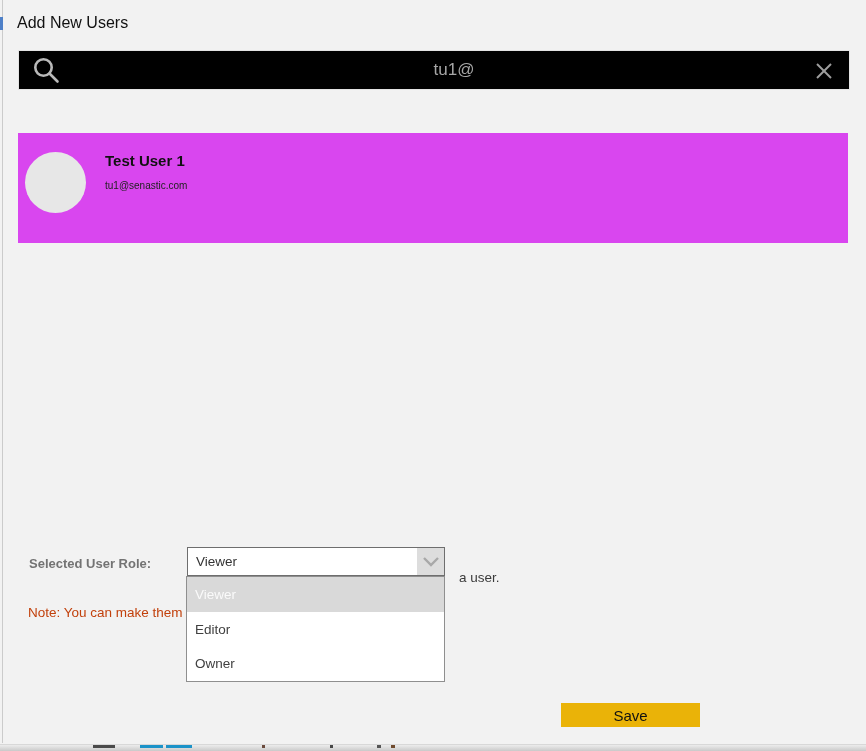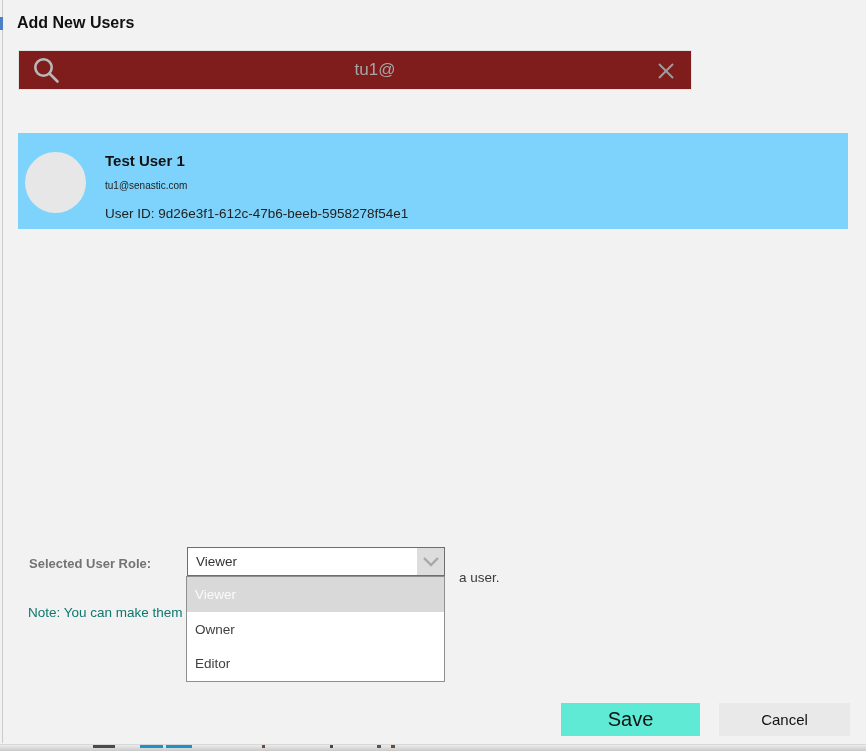--- a/index.html
+++ b/index.html
@@ -11,41 +11,41 @@
     overflow:hidden;
     color:#1a1a1a;
   }
   .stage { position:absolute; inset:0; width:866px; height:751px; background:#f2f2f2; }
 
   .left-edge-line { position:absolute; left:2px; top:0; width:1px; height:743px; background:#cbcbcb; }
   .blue-sliver { position:absolute; left:0; top:17px; width:3px; height:13px; background:#4e80c8; }
 
   .dialog-title {
     position:absolute; left:17px; top:14px;
-    font-size:16px; font-weight:bold; color:#111;
+    font-size:16px; font-weight:normal; color:#111;
   }
 
   
   .search-box {
-    position:absolute; left:18px; top:50px; width:674px; height:40px;
-    background:#7f1d1d; border:1px solid #e3e3e3;
+    position:absolute; left:18px; top:50px; width:832px; height:40px;
+    background:#000000; border:1px solid #e3e3e3;
     display:flex; align-items:center;padding-left:40px;
   }
   .search-icon { position:absolute; left:12px; top:5px; width:30px; height:30px; }
   .search-input {
     width:100%; height:100%; border:none; outline:none;
     text-align:center; font-size:17px; color:#a6a6a6;
     font-family:"Liberation Sans", sans-serif; background:transparent;
   }
   .clear-icon { position:absolute; right:16px; top:11px; width:18px; height:18px; cursor:pointer; }
 
   
   .user-card {
-    position:absolute; left:18px; top:133px; width:830px; height:96px;
-    background:#7dd3fc;
+    position:absolute; left:18px; top:133px; width:830px; height:110px;
+    background:#d946ef;
   }
   .avatar {
     position:absolute; left:7px; top:19px; width:61px; height:61px;
     border-radius:50%; background:#e7e7e7;
   }
   .user-name { position:absolute; left:87px; top:19px; font-size:15px; font-weight:bold; color:#111; }
   .user-email { position:absolute; left:87px; top:47px; font-size:10px; color:#222; }
   .user-id { position:absolute; left:87px; top:73px; font-size:13.5px; color:#222; }
 
   
@@ -58,39 +58,39 @@
     background:#fff; border:1px solid #6e6e6e;
     display:flex; align-items:center; cursor:pointer;
   }
   .combobox-value { padding-left:8px; font-size:13.5px; color:#333; flex:1; }
   .combobox-arrow-btn {
     width:27px; height:100%; background:#dddddd;
     display:flex; align-items:center; justify-content:center;
   }
 
   
-  .note-left { position:absolute; left:28px; top:605px; font-size:13.5px; color:#0f766e; }
+  .note-left { position:absolute; left:28px; top:605px; font-size:13.5px; color:#c2410c; }
   .note-right { position:absolute; left:459px; top:570px; font-size:13.5px; color:#3a3a3a; }
 
   
   .dropdown-popup {
     position:absolute; left:186px; top:576px; width:259px; height:106px;
     background:#ffffff; border:1px solid #8f8f8f; z-index:5;
     display:flex; flex-direction:column;
   }
   .dropdown-item {
     flex:1; display:flex; align-items:center;
     padding-left:8px; font-size:13.5px; color:#404040; cursor:pointer;
   }
   .dropdown-item.selected { background:#d9d9d9; color:#fafafa; }
 
   
   .save-button {
-    position:absolute; left:561px; top:703px; width:139px; height:33px;
-    background:#5eead4; border:none; font-size:20px; color:#111;
+    position:absolute; left:561px; top:703px; width:139px; height:24px;
+    background:#eab308; border:none; font-size:15px; color:#111;
     font-family:"Liberation Sans", sans-serif; cursor:pointer;
   }
   .cancel-button {
     position:absolute; left:719px; top:703px; width:131px; height:33px;
     background:#e9e9e9; border:none; font-size:15px; color:#111;
     font-family:"Liberation Sans", sans-serif; cursor:pointer;
   }
 
   
   .taskbar-sliver {
@@ -130,47 +130,45 @@
         <line x1="2" y1="2" x2="16" y2="16" stroke="#9e9e9e" stroke-width="2"></line>
         <line x1="16" y1="2" x2="2" y2="16" stroke="#9e9e9e" stroke-width="2"></line>
       </svg>
     </span>
   </div>
 
   <div class="user-card">
     <div class="avatar"></div>
     <div class="user-name">Test User 1</div>
     <div class="user-email">tu1@senastic.com</div>
-    <div class="user-id">User ID: 9d26e3f1-612c-47b6-beeb-5958278f54e1</div>
   </div>
 
   <div class="role-label">Selected User Role:</div>
 
   <div class="combobox">
     <span class="combobox-value">Viewer</span>
     <span class="combobox-arrow-btn">
       <span>
         <svg width="16" height="10" viewBox="0 0 16 10">
           <polyline points="1,1 8,8 15,1" fill="none" stroke="#a8a8a8" stroke-width="2.4"></polyline>
         </svg>
       </span>
     </span>
   </div>
 
   <div class="note-left">Note: You can make them</div>
   <div class="note-right">a user.</div>
 
   <div class="dropdown-popup">
     <div class="dropdown-item selected">Viewer</div>
+    <div class="dropdown-item">Editor</div>
     <div class="dropdown-item">Owner</div>
-    <div class="dropdown-item">Editor</div>
   </div>
 
   <button class="save-button">Save</button>
-  <button class="cancel-button">Cancel</button>
 
   <div class="taskbar-sliver">
     <span class="tb-seg tb-dark1"></span>
     <span class="tb-seg tb-blue1"></span>
     <span class="tb-seg tb-blue2"></span>
     <span class="tb-seg tb-dot1"></span>
     <span class="tb-seg tb-dot2"></span>
     <span class="tb-seg tb-dot3"></span>
     <span class="tb-seg tb-dot4"></span>
   </div>

